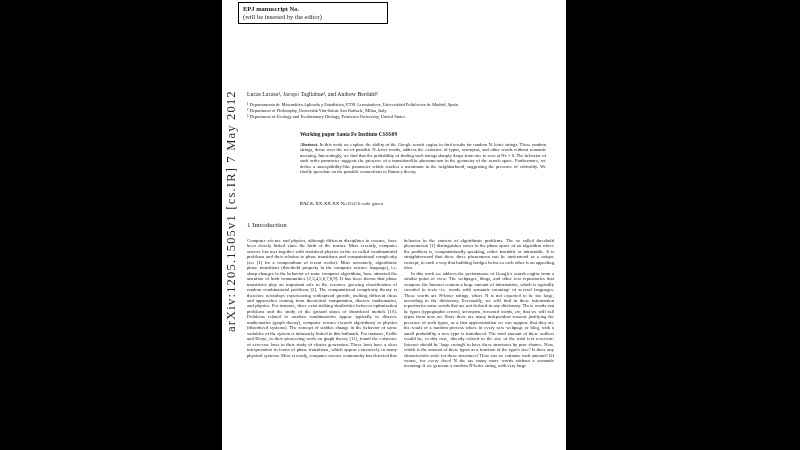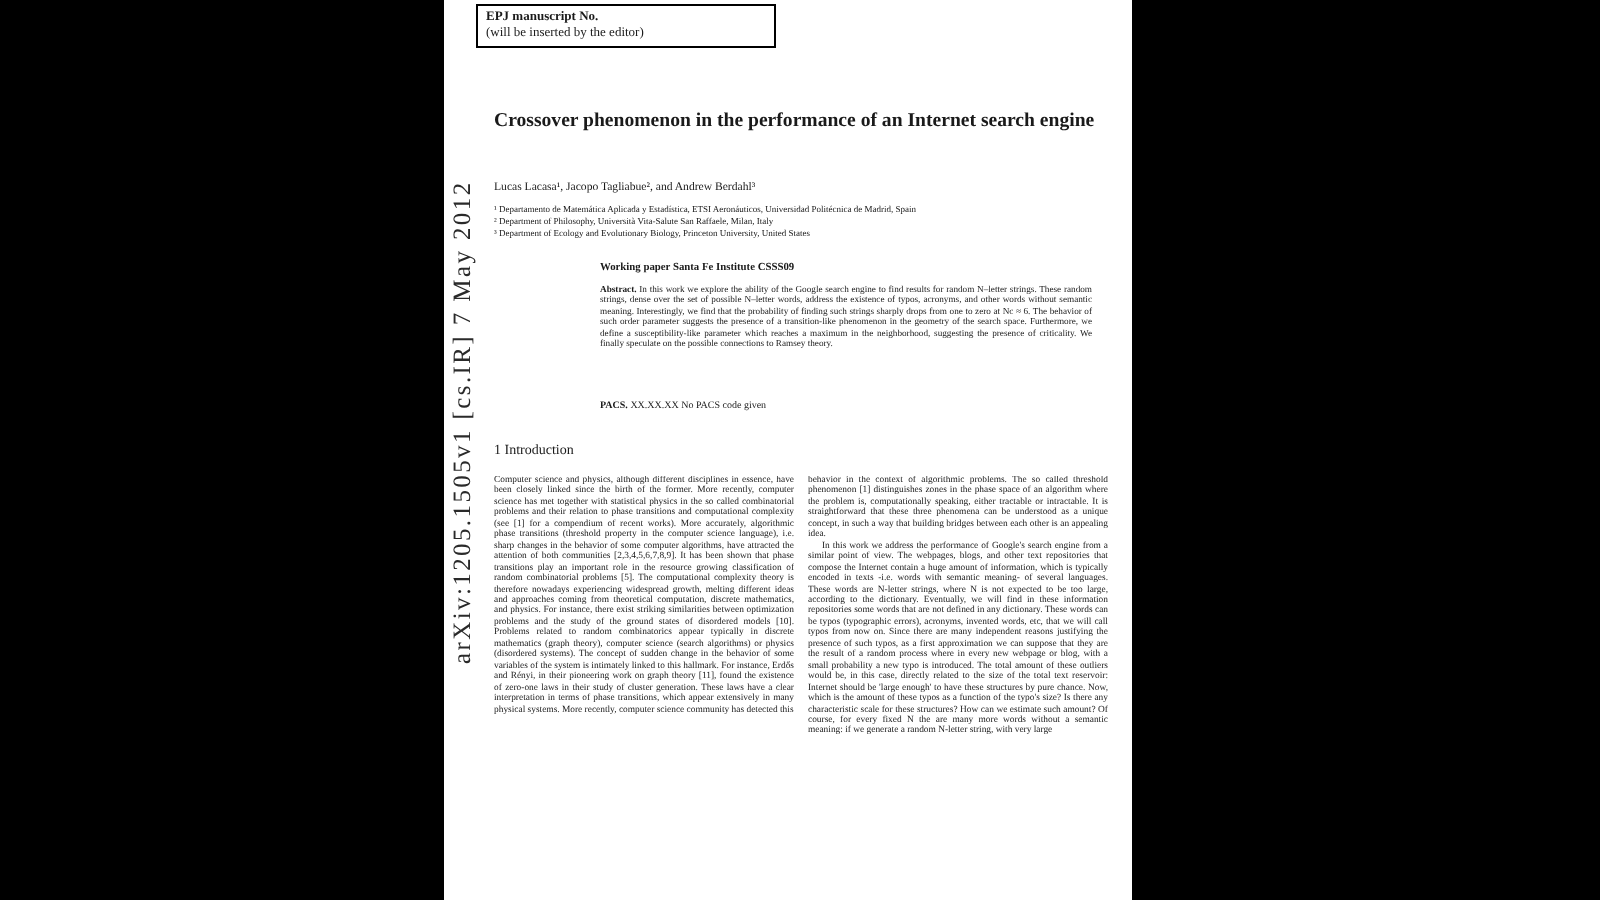--- a/index.html
+++ b/index.html
@@ -108,21 +108,20 @@
 <div id="screen">
   <div class="page">
 
     <div class="epj-box">
       <div class="l1">EPJ manuscript No.</div>
       <div class="l2">(will be inserted by the editor)</div>
     </div>
 
     <div class="arxiv-stamp">arXiv:1205.1505v1  [cs.IR]  7 May 2012</div>
 
-    <div class="paper-title">Crossover phenomenon in the performance of an Internet search engine</div>
 
     <div class="authors">Lucas Lacasa¹, Jacopo Tagliabue², and Andrew Berdahl³</div>
 
     <div class="affiliations">
       <div>¹ Departamento de Matemática Aplicada y Estadística, ETSI Aeronáuticos, Universidad Politécnica de Madrid, Spain</div>
       <div>² Department of Philosophy, Università Vita-Salute San Raffaele, Milan, Italy</div>
       <div>³ Department of Ecology and Evolutionary Biology, Princeton University, United States</div>
     </div>
 
     <div class="working-paper">Working paper Santa Fe Institute CSSS09</div>

